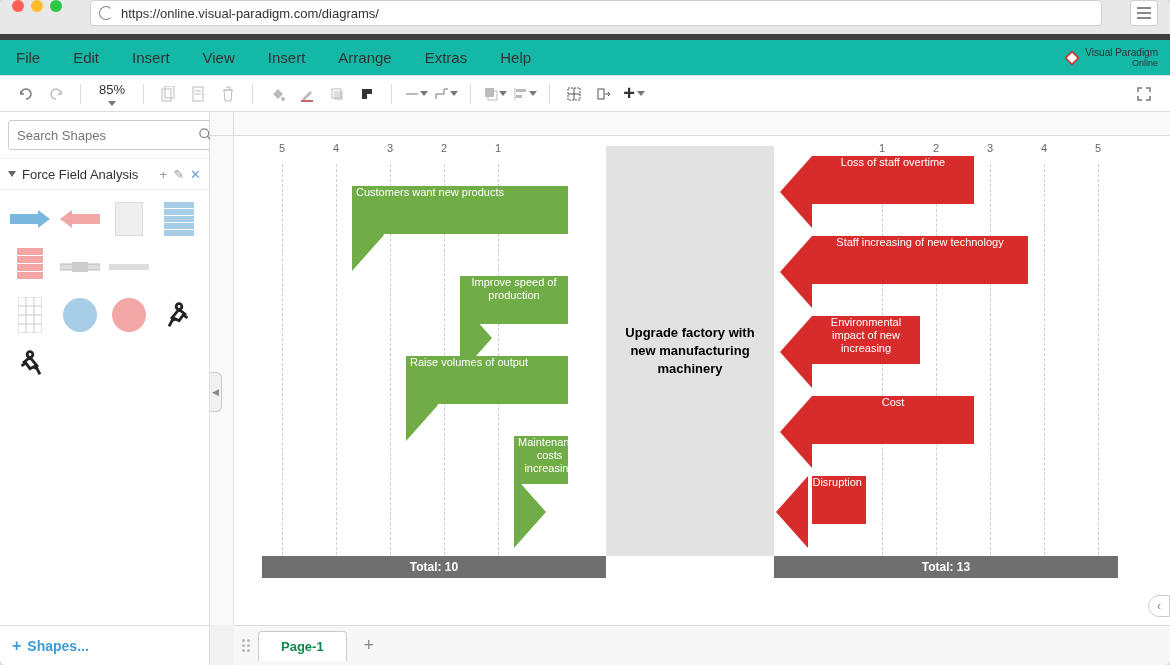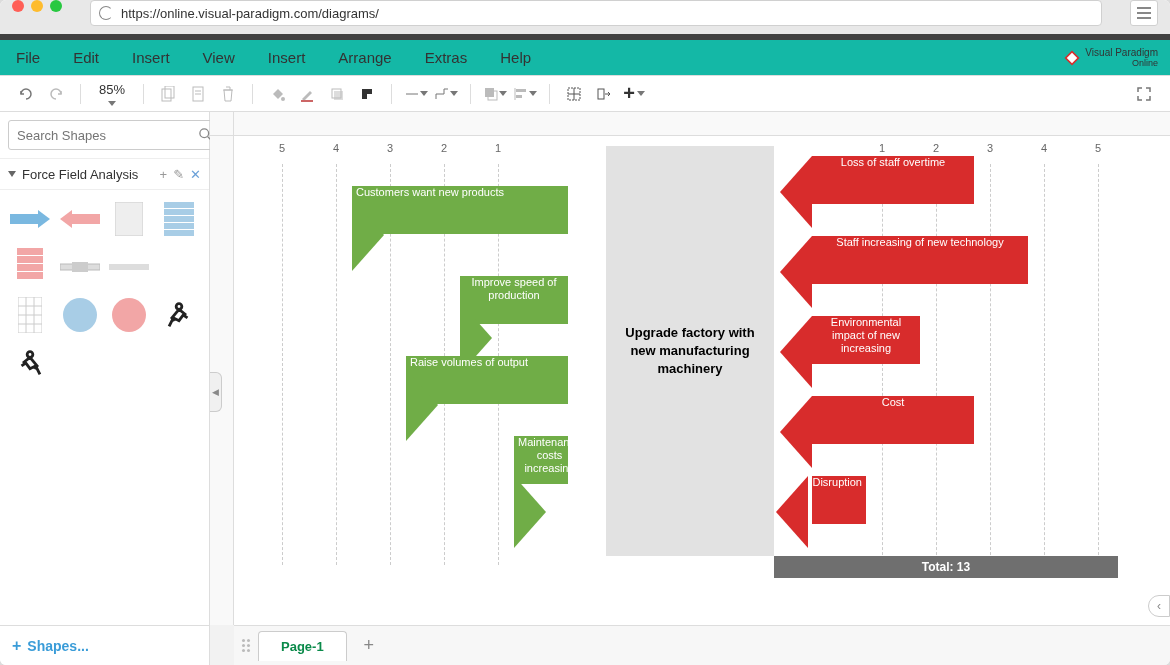--- a/index.html
+++ b/index.html
@@ -415,20 +415,21 @@
             <div class="head"></div>
           </div>
           <div class="arrow restrain" style="left: 578px; width: 162px; top: 260px;">
             <div class="label">Cost</div>
             <div class="head"></div>
           </div>
           <div class="arrow restrain" style="left: 578px; width: 54px; top: 340px;">
             <div class="label">Disruption</div>
             <div class="head"></div>
           </div>
+          <div class="totalbar" style="left: 28px; width: 344px; top: 420px;">Total: 10</div>
           <div class="totalbar" style="left: 540px; width: 344px; top: 420px;">Total: 13</div>
         </div>
 
       <div class="pagetabs">
         <div class="drag-grip">
             <span></span>
             <span></span>
             <span></span>
             <span></span>
             <span></span>

